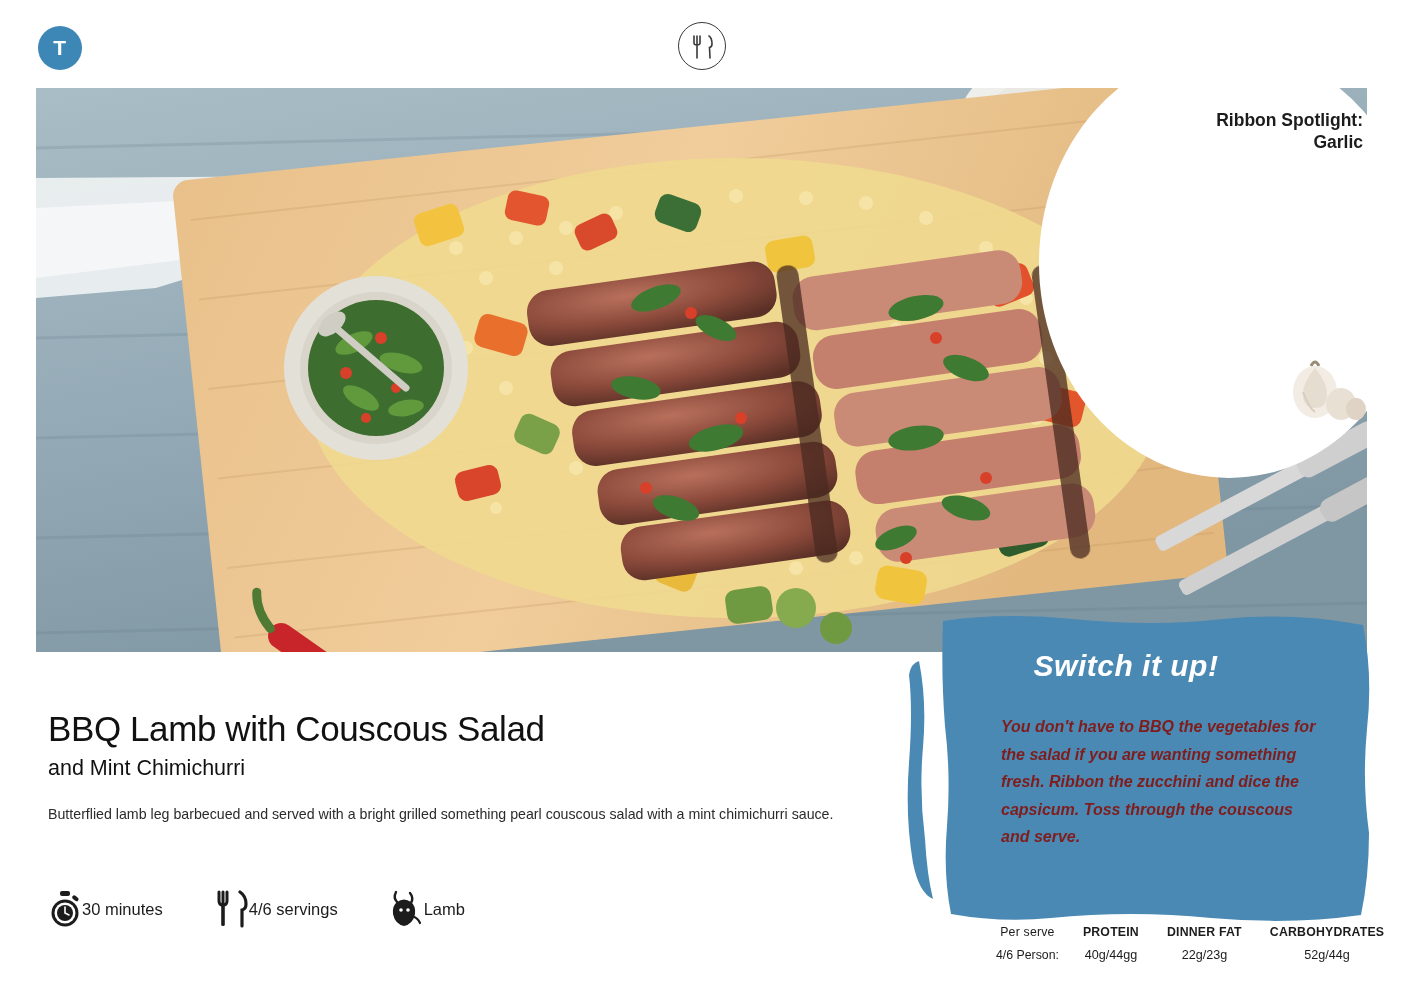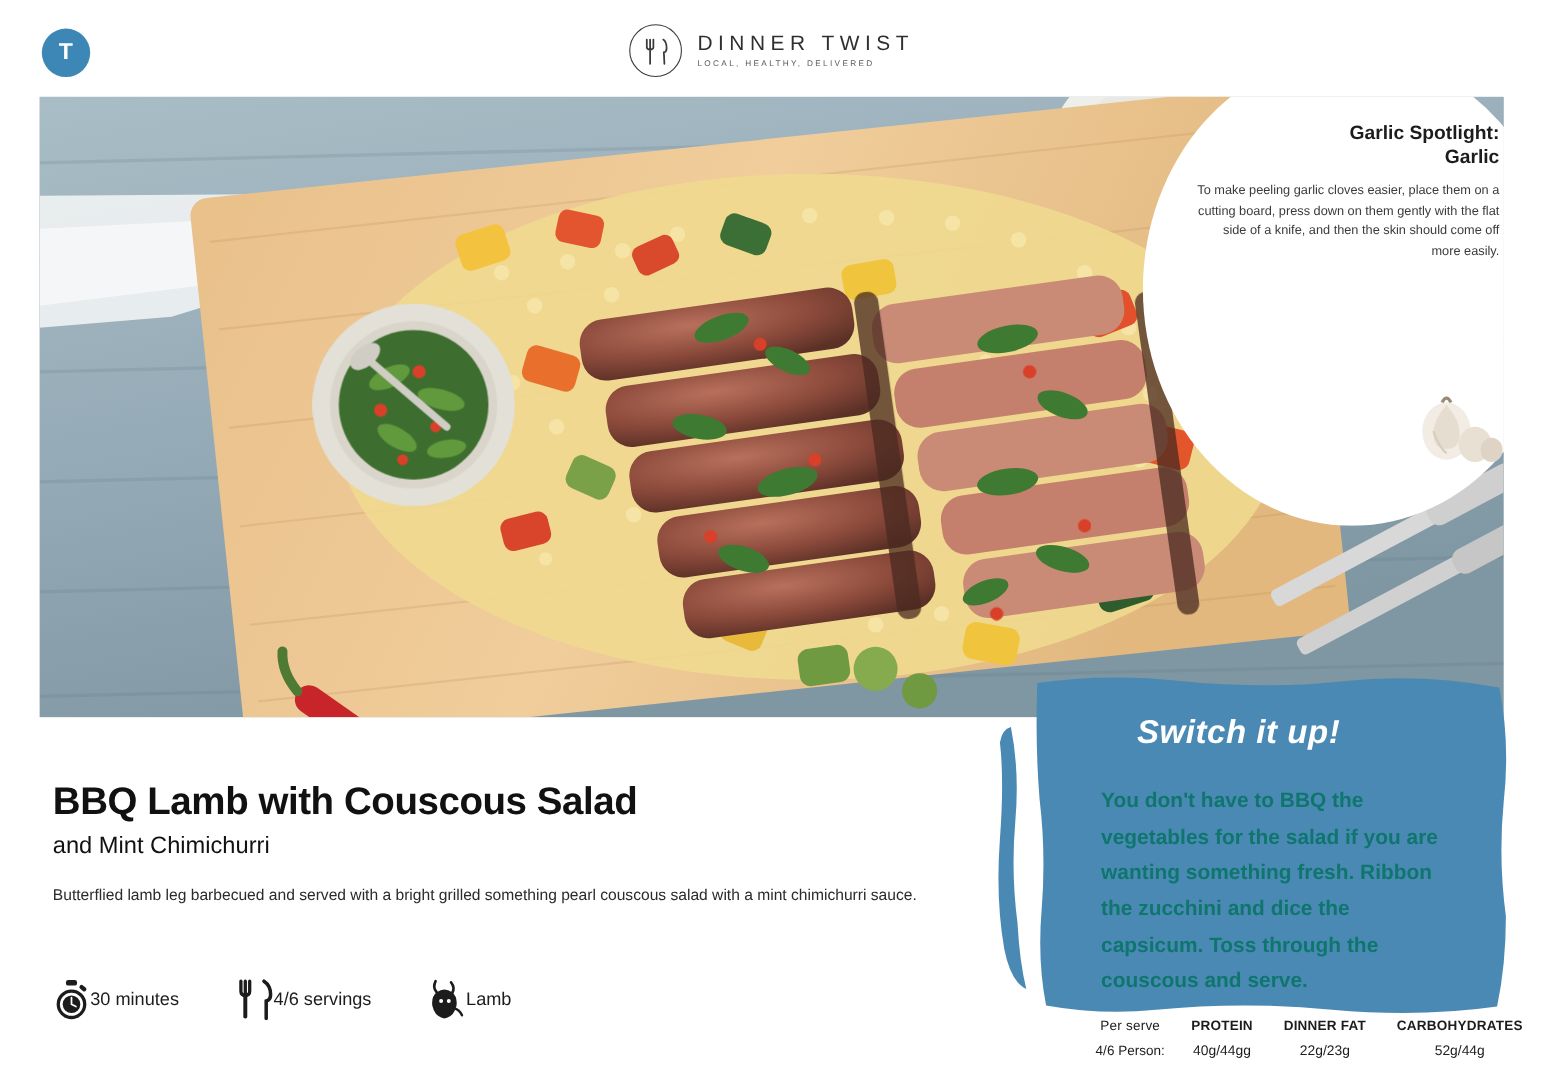--- a/index.html
+++ b/index.html
@@ -91,21 +91,21 @@
     position: absolute;
     right: 52px; bottom: 56px;
     width: 86px; height: 66px;
   }
 
   
   .title {
     position: absolute;
     left: 48px; top: 686px;
     font-size: 35px;
-    font-weight: bold;
+    font-weight: normal;
     letter-spacing: -0.4px;
     color: #111;
   }
   .subtitle {
     position: absolute;
     left: 48px; top: 738px;
     font-size: 21.5px;
     font-weight: normal;
     color: #111;
   }
@@ -147,23 +147,24 @@
     color: #ffffff;
     font-size: 30px;
     font-family: Liberation Sans, sans-serif;
     font-style: italic;
     font-weight: bold;
     letter-spacing: 0.5px;
   }
   .switch-body {
     position: absolute;
     left: 96px; right: 52px; top: 100px;
-    color: #0f766e;
-    font-size: 19px;
+    color: #7f1d1d;
+    font-size: 16px;
     line-height: 1.72;
+    font-style: italic;
     font-weight: bold;
   }
 
   
   .nutrition {
     position: absolute;
     left: 996px; top: 925px;
     display: flex;
     align-items: flex-start;
     gap: 0;
@@ -180,24 +181,20 @@
 <body>
 
 <div class="badge">T</div>
 
 <div class="brand">
   <span class="brand-mark">
     <svg viewBox="0 0 48 48" width="48" height="48" aria-hidden="true">
       <path d="M18 13 L18 25 M15 13 L15 20 Q15 22 18 22 Q21 22 21 20 L21 13 M18 22 L18 35" stroke="#3a3a3a" stroke-width="1.6" fill="none" stroke-linecap="round"></path>
       <path d="M30 13 Q33 15 33 21 Q33 24 30.5 24.5 L31 35" stroke="#3a3a3a" stroke-width="1.6" fill="none" stroke-linecap="round"></path>
     </svg>
-  </span>
-  <span class="brand-text">
-    <div class="brand-name">DINNER TWIST</div>
-    <div class="brand-tag">LOCAL, HEALTHY, DELIVERED</div>
   </span>
 </div>
 
 <div class="hero">
   <svg class="hero-svg" viewBox="0 0 1331 564" preserveAspectRatio="xMidYMid slice" aria-hidden="true">
     <defs>
       <linearGradient id="wood" x1="0" y1="0" x2="1" y2="0.3">
         <stop offset="0" stop-color="#e9c08a"></stop>
         <stop offset="0.5" stop-color="#f0cd9b"></stop>
         <stop offset="1" stop-color="#e2b87f"></stop>
@@ -372,24 +369,23 @@
     <g transform="rotate(-28 1230 470)">
       <rect x="1140" y="400" width="180" height="16" rx="5" fill="#d8d8d8"></rect>
       <rect x="1300" y="396" width="90" height="24" rx="10" fill="#cfcfcf"></rect>
       <rect x="1140" y="450" width="180" height="16" rx="5" fill="#d0d0d0"></rect>
       <rect x="1300" y="446" width="90" height="24" rx="10" fill="#c6c6c6"></rect>
     </g>
   </svg>
 
   <div class="spotlight">
     <div class="spotlight-title">
-      <span>Garlic Spotlight:</span>
+      <span>Ribbon Spotlight:</span>
       <span class="second">Garlic</span>
     </div>
-    <div class="spotlight-body">To make peeling garlic cloves easier, place them on a cutting board, press down on them gently with the flat side of a knife, and then the skin should come off more easily.</div>
     <span class="garlic">
       <svg viewBox="0 0 86 66" width="86" height="66" aria-hidden="true">
         <path d="M30 10 q4 -8 8 0" stroke="#9a8b74" stroke-width="3" fill="none"></path>
         <ellipse cx="34" cy="36" rx="22" ry="26" fill="#f2ece4"></ellipse>
         <path d="M34 12 q-12 14 -12 26 q0 14 12 14 q12 0 12 -14 q0 -12 -12 -26Z" fill="#e6ddd1"></path>
         <ellipse cx="60" cy="48" rx="15" ry="16" fill="#e9e0d4"></ellipse>
         <ellipse cx="75" cy="53" rx="10" ry="11" fill="#ded3c4"></ellipse>
         <path d="M22 36 q6 16 12 20" stroke="#d8cdbc" stroke-width="2" fill="none"></path>
       </svg>
     </span>

